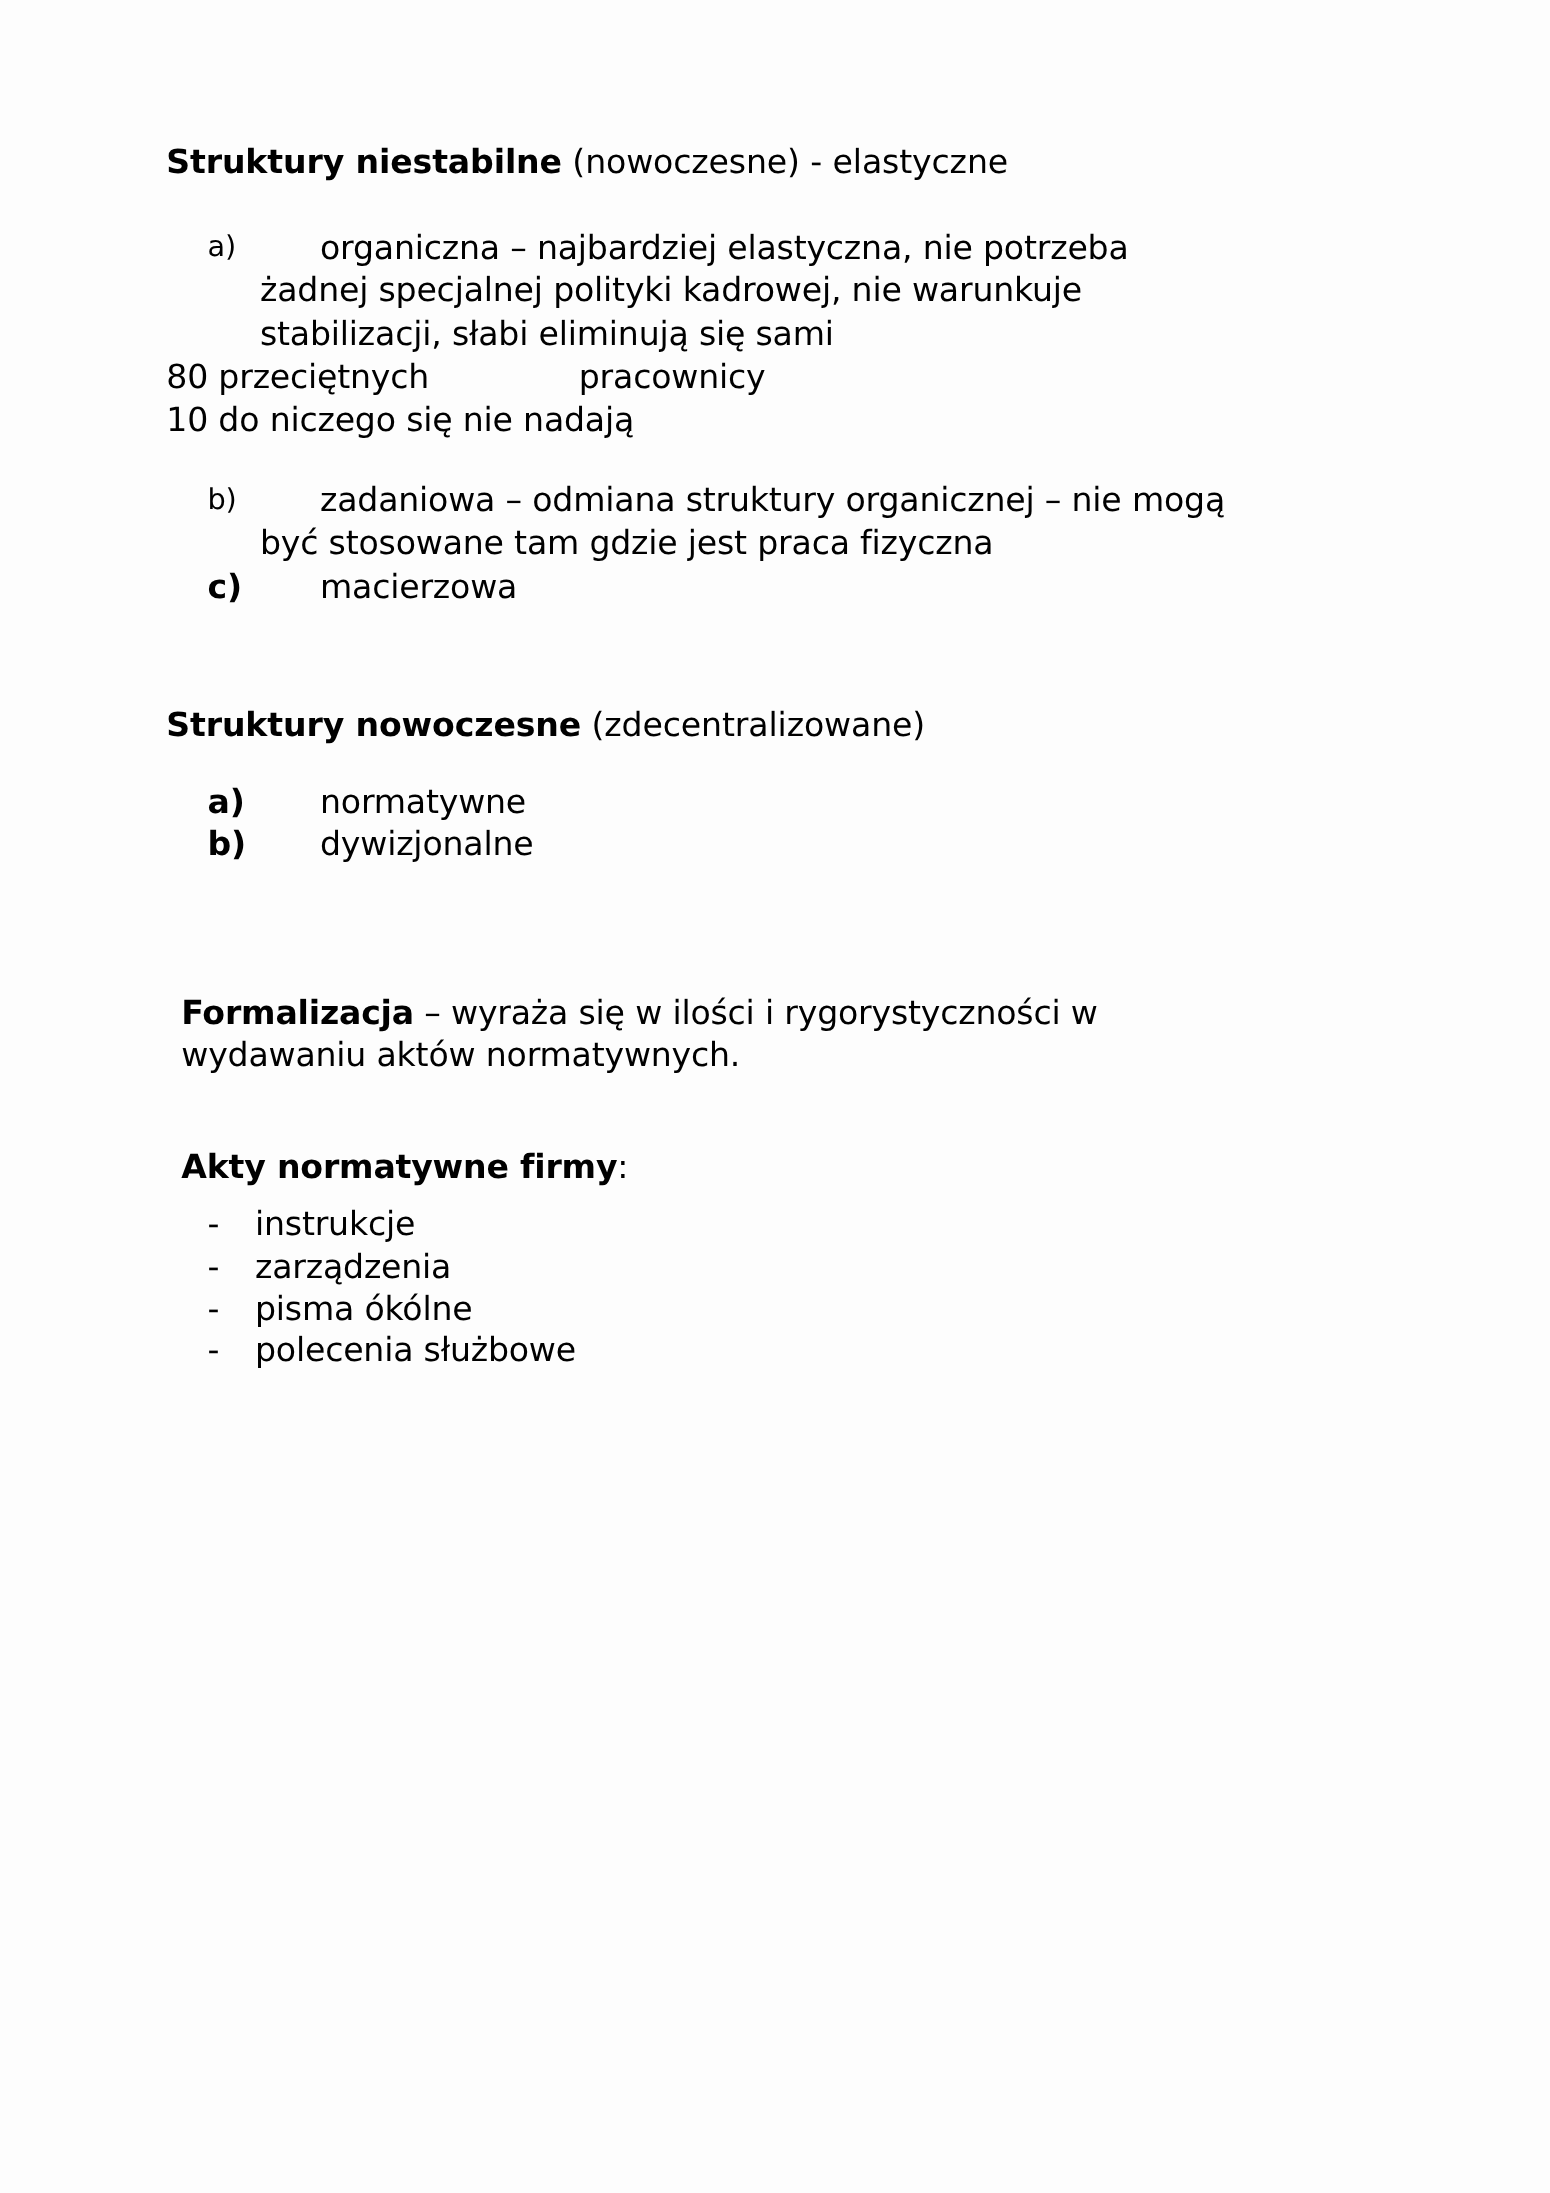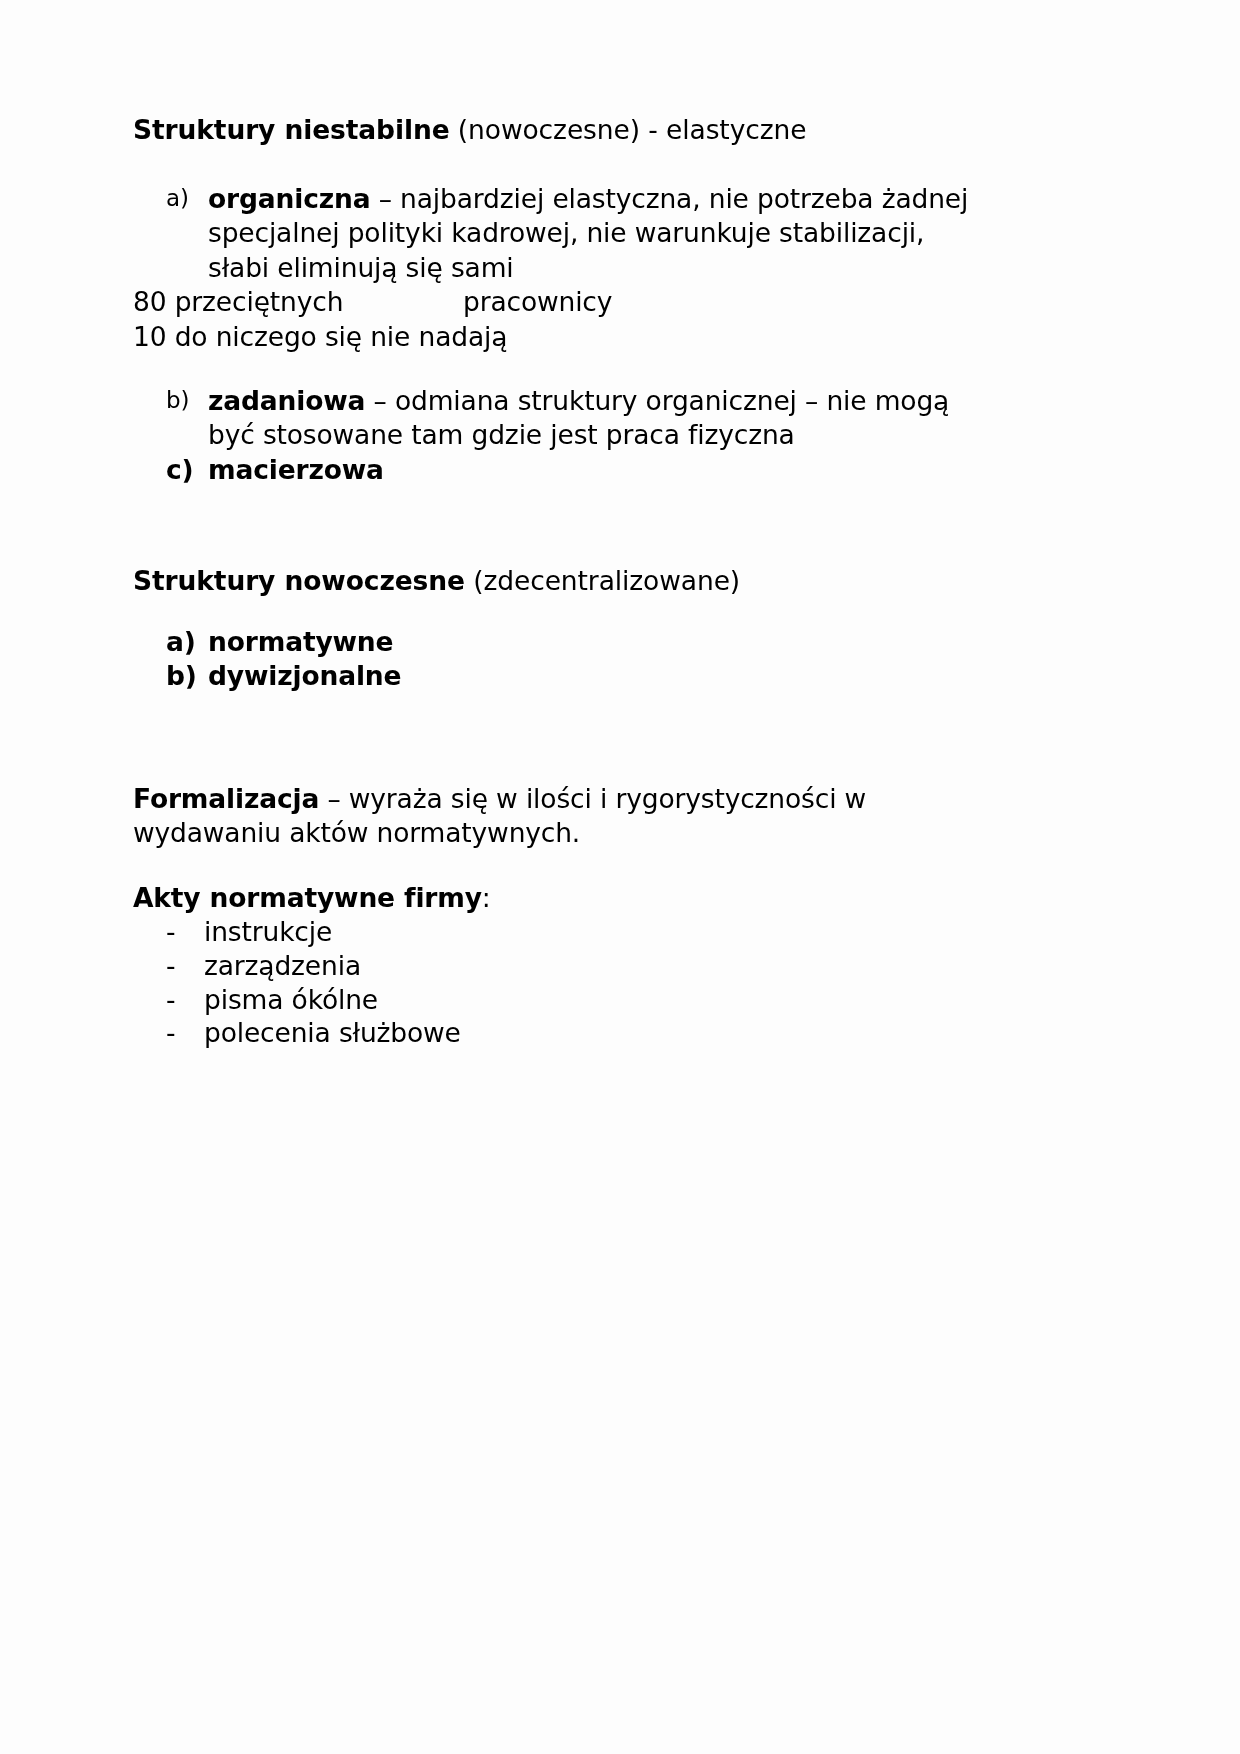--- a/index.html
+++ b/index.html
@@ -33,21 +33,21 @@
     letter-spacing: -0.1px;
   }
   .h-line b {
     font-weight: 700;
     text-align: right;
   }
 
   .para {
     font-size: 26.5px;
     line-height: 1.30;
-    margin: 0;
+    margin: 12px;
     letter-spacing: -0.15px;
   }
   .para b { font-weight: 700; }
 
   
   .alpha-list {
     list-style: none;
     margin: 0;
     padding: 0;
   }
@@ -67,21 +67,21 @@
     padding-top: 2px;
   }
   .alpha-marker.bold-marker {
     font-weight: 700;
     font-size: 26.5px;
     padding-top: 0;
   }
   .alpha-text {
     flex: 1 1 auto;
   }
-  .alpha-text b { font-weight: 700; }
+  .alpha-text b { font-weight: 400; margin-left: 48px; }
 
   
   .flush {
     font-size: 26.5px;
     line-height: 1.30;
     letter-spacing: -0.15px;
     display: flex;
   }
   .flush .col-a { flex: 0 0 auto; min-width: 330px; }
   .flush .col-b { flex: 0 0 auto; }

